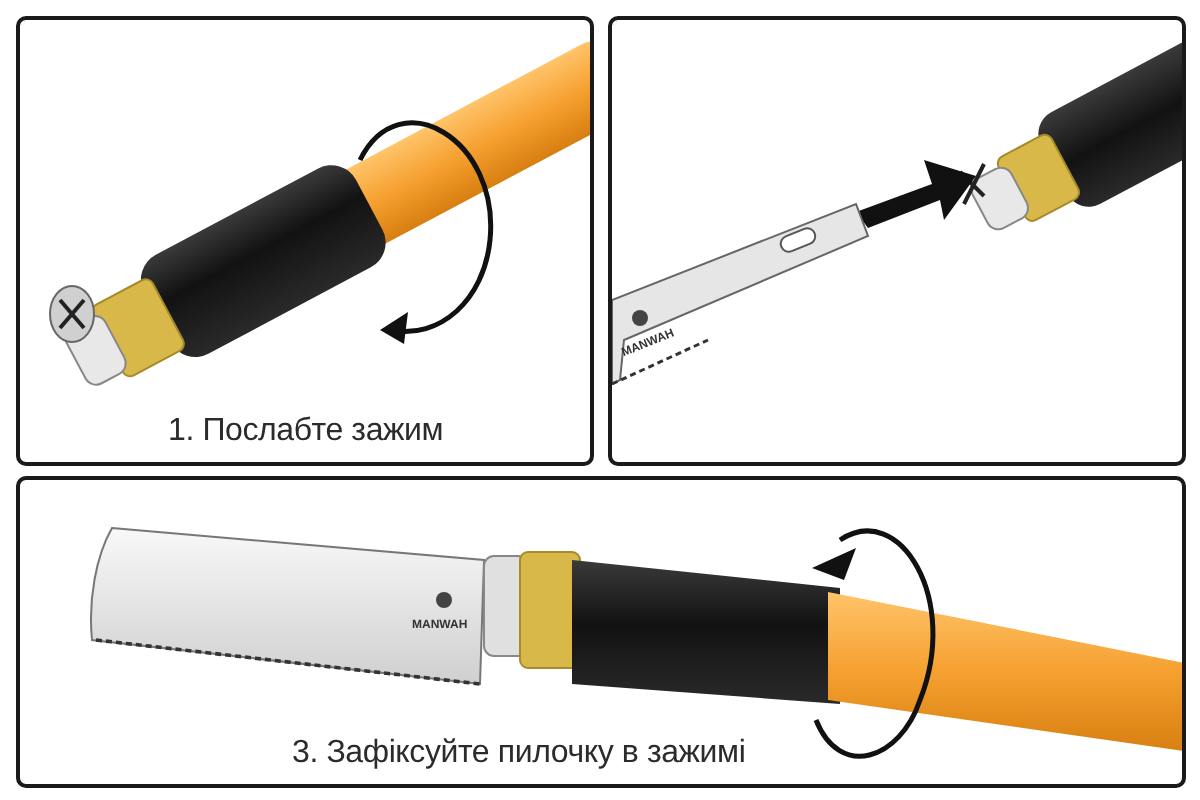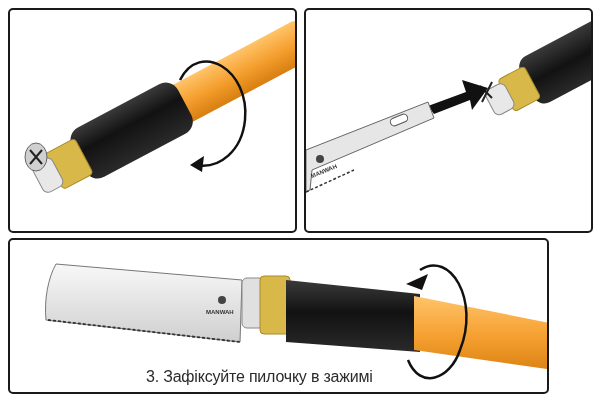--- a/index.html
+++ b/index.html
@@ -1,20 +1,20 @@
 <!DOCTYPE html>
 <html><head>
 <meta charset="utf-8">
 <style>
   html, body { margin: 0; padding: 0; background: #ffffff; }
   body { width: 600px; height: 400px; position: relative; overflow: hidden; font-family: "Liberation Sans", sans-serif; }
   .panel { position: absolute; border: 2px solid #1a1a1a; border-radius: 5px; background: #ffffff; box-sizing: border-box; overflow: hidden; }
   .p1 { left: 8px; top: 8px; width: 289px; height: 225px; }
   .p2 { left: 304px; top: 8px; width: 289px; height: 225px; }
-  .p3 { left: 8px; top: 238px; width: 541px; height: 156px; }
+  .p3 { left: 8px; top: 238px; width: 585px; height: 156px; }
   .caption { position: absolute; font-size: 16px; color: #2b2b2b; white-space: nowrap; letter-spacing: -0.2px; }
   .p1 .caption { left: 74px; top: 197px; }
   .p2 .caption { left: 42px; top: 197px; }
   .p3 .caption { left: 136px; top: 128px; }
   svg { position: absolute; left: 0; top: 0; }
 </style>
 </head>
 <body>
 
 <div class="panel p1">
@@ -39,20 +39,21 @@
     </g>
     <g>
       <ellipse cx="26" cy="147" rx="11" ry="14" fill="#d0d0d0" stroke="#666"></ellipse>
       <path d="M20 140 L32 154 M32 140 L20 154" stroke="#222" stroke-width="2"></path>
     </g>
     <g fill="none" stroke="#111" stroke-width="2.5">
       <path d="M170 70 C190 30, 240 60, 235 110 C232 140, 210 160, 185 155"></path>
       <polygon points="180,155 194,146 192,162" fill="#111" stroke="none"></polygon>
     </g>
   </svg>
+  <div class="caption">1. Послабте зажим</div>
 </div>
 
 <div class="panel p2">
   <svg width="289" height="225" viewBox="0 0 289 225">
     <defs>
       <linearGradient id="bk2" x1="0" y1="0" x2="0" y2="1">
         <stop offset="0" stop-color="#3a3a3a"></stop>
           <stop offset="0.5" stop-color="#121212"></stop>
           <stop offset="1" stop-color="#2a2a2a"></stop>
       </linearGradient>

